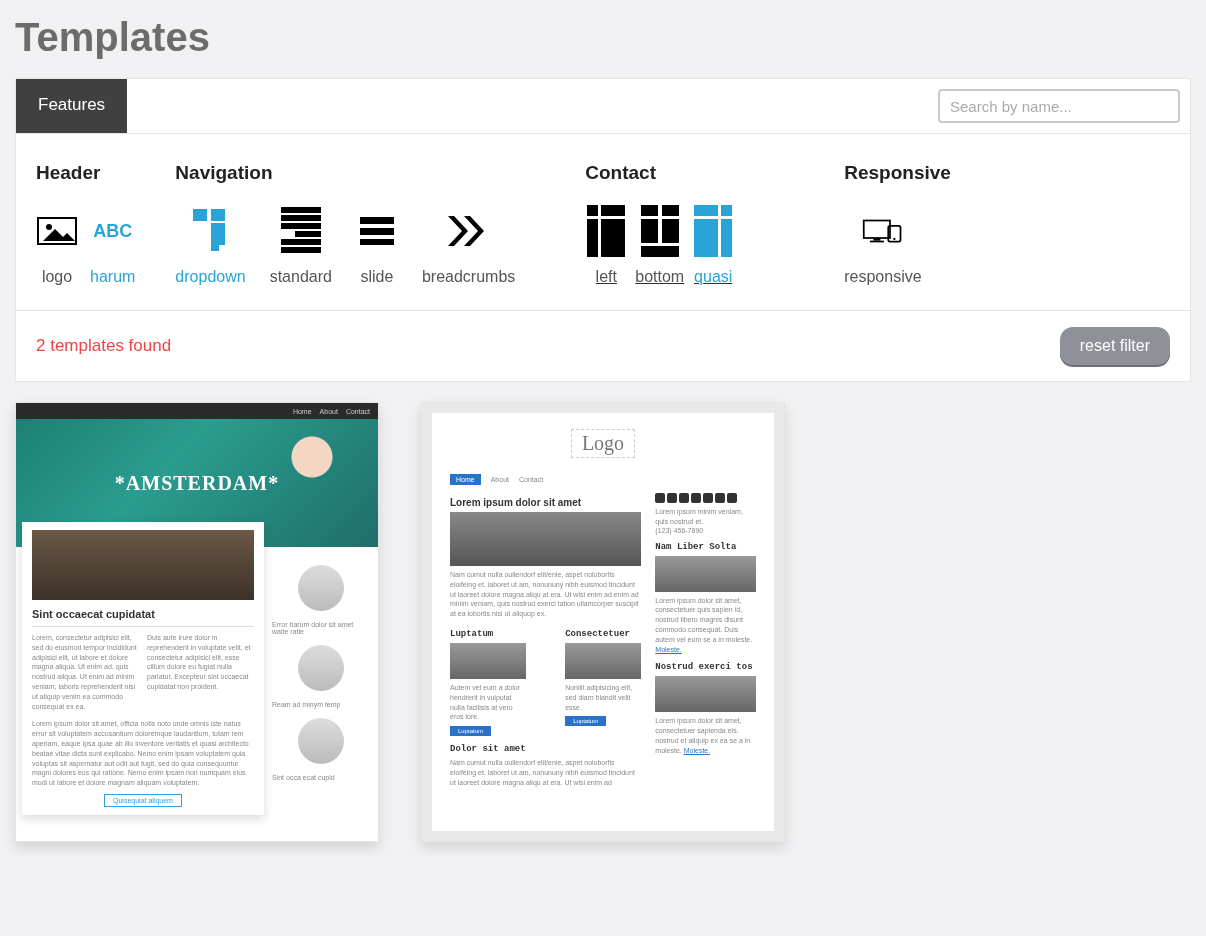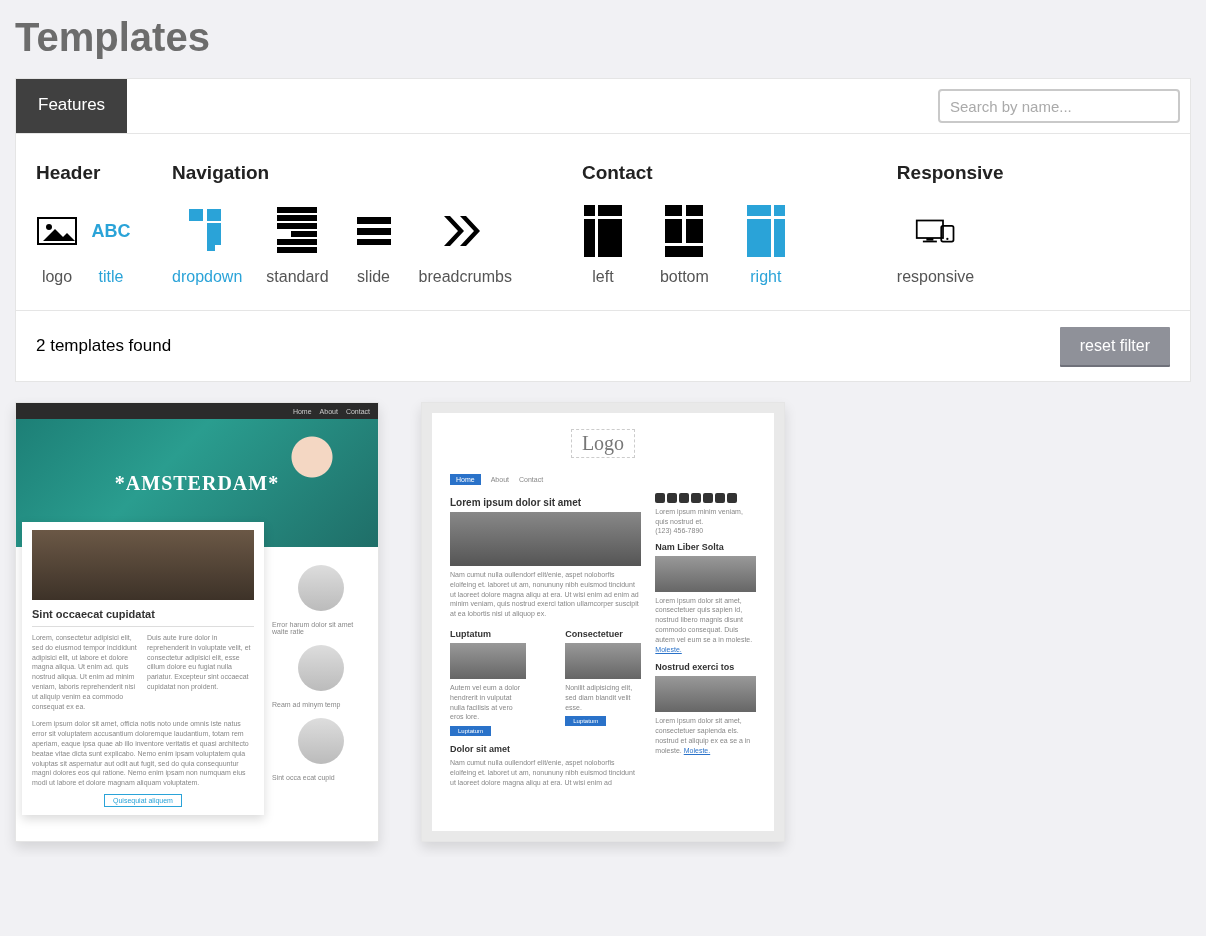--- a/index.html
+++ b/index.html
@@ -90,28 +90,28 @@
   .group-spacer-md2 { width: 110px; }
 
   .results-bar {
     display: flex;
     align-items: center;
     padding: 16px 20px;
     border-top: 1px solid #e5e5e5;
   }
   .results-text {
     font-size: 17px;
-    color: #000000;
+    color: #ef4444;
   }
   .reset-btn {
     margin-left: auto;
     background: #8f9199;
     color: #fff;
     border: none;
-    border-radius: 1px;
+    border-radius: 13px;
     padding: 10px 20px;
     font-size: 16px;
     cursor: pointer;
     box-shadow: 0 2px 0 #6f717a;
   }
   .grid {
     display: flex;
     gap: 42px;
     margin-top: 20px;
   }
@@ -172,21 +172,21 @@
   .t2 .sheet { background:#fff; height:100%; padding:10px 18px; }
   .t2 .logo { text-align:center; font-family: Georgia, serif; font-size:20px; color:#777; border:1px dashed #ccc; display:inline-block; padding:2px 10px; margin:6px auto; }
   .t2 .logo-wrap { text-align:center; margin-bottom:10px; }
   .t2 .nav { display:flex; gap:10px; margin-bottom:8px; align-items:center; }
   .t2 .nav .active { background:#2a72c9; color:#fff; padding:2px 6px; }
   .t2 .nav span { color:#888; }
   .t2 .row { display:flex; gap:14px; }
   .t2 .mainc { flex: 1.9; }
   .t2 .sidec { flex: 1; }
   .t2 .h2 { font-weight:bold; font-size:10px; margin:4px 0; }
-  .t2 .h3 { font-weight:bold; font-size:9px; margin:4px 0; }
+  .t2 .h3 { font-weight:bold; font-size:9px; margin:4px 0;font-family:Liberation Mono, monospace; }
   .t2 .img { background:linear-gradient(#888,#555); height:54px; margin:4px 0; }
   .t2 .imgsm { background:linear-gradient(#999,#666); height:36px; margin:4px 0; }
   .t2 .p { color:#888; line-height:1.4; }
   .t2 .btn { display:inline-block; background:#2a72c9; color:#fff; padding:2px 8px; margin-top:4px; font-size:6px; }
   .t2 .social { display:flex; gap:2px; margin-bottom:4px; }
   .t2 .social i { width:10px; height:10px; background:#333; border-radius:2px; }
   .t2 .link { color:#2a72c9; text-decoration:underline; }
   .t2 .two { display:flex; gap:10px; }
   .t2 .two > div { flex:1; }
   .t2 .phone { color:#888; }
@@ -215,21 +215,21 @@
               <svg width="40" height="28" viewBox="0 0 40 28">
                   <rect x="1" y="1" width="38" height="26" fill="none" stroke="#000" stroke-width="2"></rect>
                   <circle cx="12" cy="10" r="3" fill="#000"></circle>
                   <polygon points="6,24 18,12 26,20 30,16 38,24" fill="#000"></polygon>
                 </svg>
             </div>
             <div class="opt-label">logo</div>
           </div>
           <div class="opt active">
             <div class="opt-icon" style="color:#2aa3d8;font-weight:bold;font-size:18px;">ABC</div>
-            <div class="opt-label">title</div>
+            <div class="opt-label">harum</div>
           </div>
         </div>
       </div>
 
       <div class="group-spacer-sm"></div>
 
       <div class="filter-group">
         <h3>Navigation</h3>
         <div class="options-row" style="gap:24px;">
           <div class="opt active">
@@ -278,21 +278,21 @@
         </div>
       </div>
 
       <div class="group-spacer-md"></div>
 
 
       <div class="group-spacer-md"></div>
 
       <div class="filter-group">
         <h3>Contact</h3>
-        <div class="options-row" style="gap:36px;">
+        <div class="options-row" style="gap:8px;text-decoration:underline;">
           <div class="opt">
             <div class="opt-icon">
               <svg width="38" height="52" viewBox="0 0 38 52">
                   <rect x="0" y="0" width="11" height="11" fill="#000"></rect>
                   <rect x="0" y="14" width="11" height="38" fill="#000"></rect>
                   <rect x="14" y="0" width="24" height="11" fill="#000"></rect>
                   <rect x="14" y="14" width="24" height="38" fill="#000"></rect>
                 </svg>
             </div>
             <div class="opt-label">left</div>
@@ -311,21 +311,21 @@
           </div>
           <div class="opt active">
             <div class="opt-icon">
               <svg width="38" height="52" viewBox="0 0 38 52">
                   <rect x="0" y="0" width="24" height="11" fill="#2aa3d8"></rect>
                   <rect x="27" y="0" width="11" height="11" fill="#2aa3d8"></rect>
                   <rect x="0" y="14" width="24" height="38" fill="#2aa3d8"></rect>
                   <rect x="27" y="14" width="11" height="38" fill="#2aa3d8"></rect>
                 </svg>
             </div>
-            <div class="opt-label">right</div>
+            <div class="opt-label">quasi</div>
           </div>
         </div>
       </div>
 
       <div class="group-spacer-md2"></div>
 
       <div class="filter-group">
         <h3>Responsive</h3>
         <div class="options-row">
           <div class="opt">

